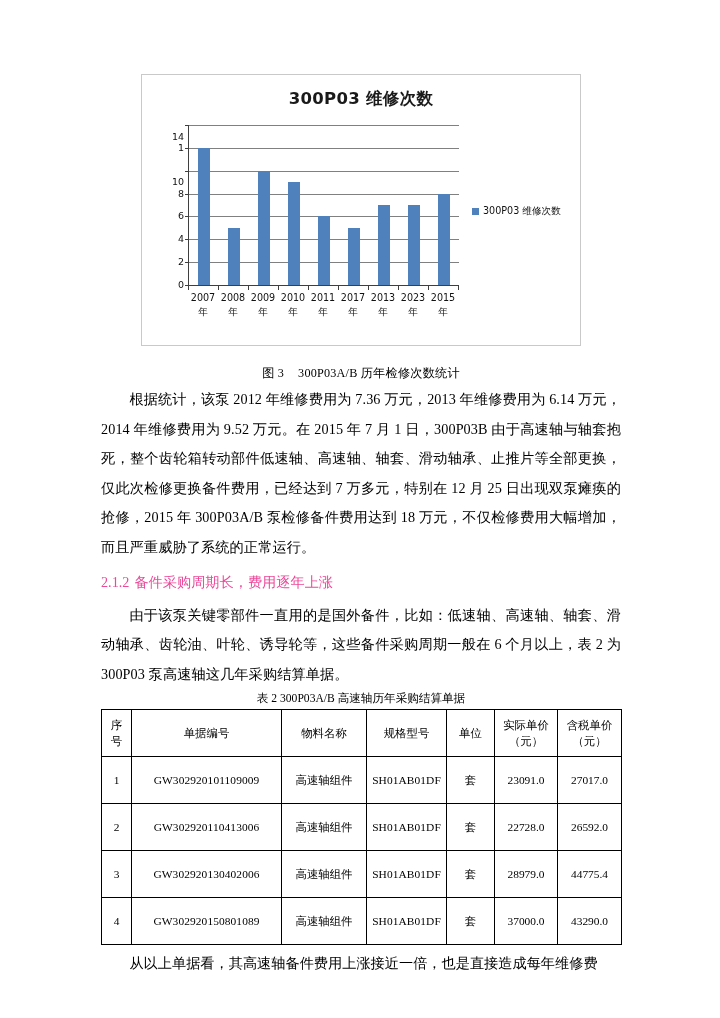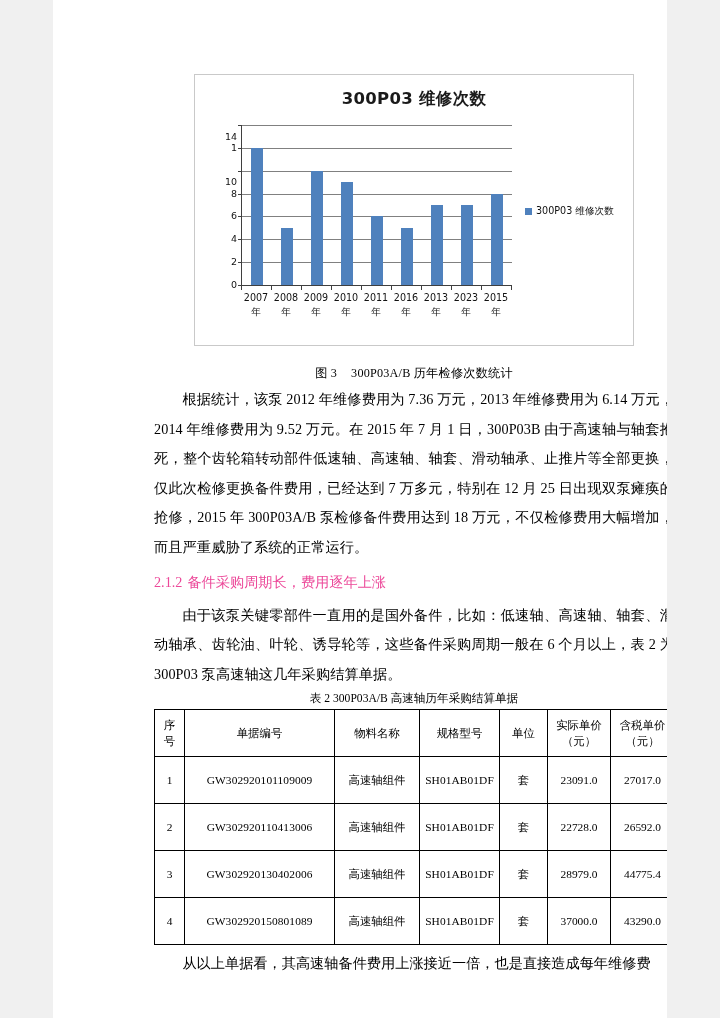--- a/index.html
+++ b/index.html
@@ -6,21 +6,21 @@
   html, body {
     margin: 0;
     padding: 0;
     background: #f0f0f0;
   }
   body {
     font-family: "Liberation Serif", "DejaVu Serif", serif;
   }
   .page {
     position: relative;
-    width: 614px;
+    width: 720px;
     height: 1018px;
     margin: 0 auto;
     background: #ffffff;
     box-sizing: border-box;
     overflow: hidden;
   }
   .content {
     position: absolute;
     left: 101px;
     top: 60px;
@@ -370,21 +370,21 @@
                 </div>
                 <div class="x-label">
                   <span class="yr">2010</span>
                   <span class="yr">年</span>
                 </div>
                 <div class="x-label">
                   <span class="yr">2011</span>
                   <span class="yr">年</span>
                 </div>
                 <div class="x-label">
-                  <span class="yr">2016</span>
+                  <span class="yr">2017</span>
                   <span class="yr">年</span>
                 </div>
                 <div class="x-label">
                   <span class="yr">2013</span>
                   <span class="yr">年</span>
                 </div>
                 <div class="x-label">
                   <span class="yr">2023</span>
                   <span class="yr">年</span>
                 </div>

